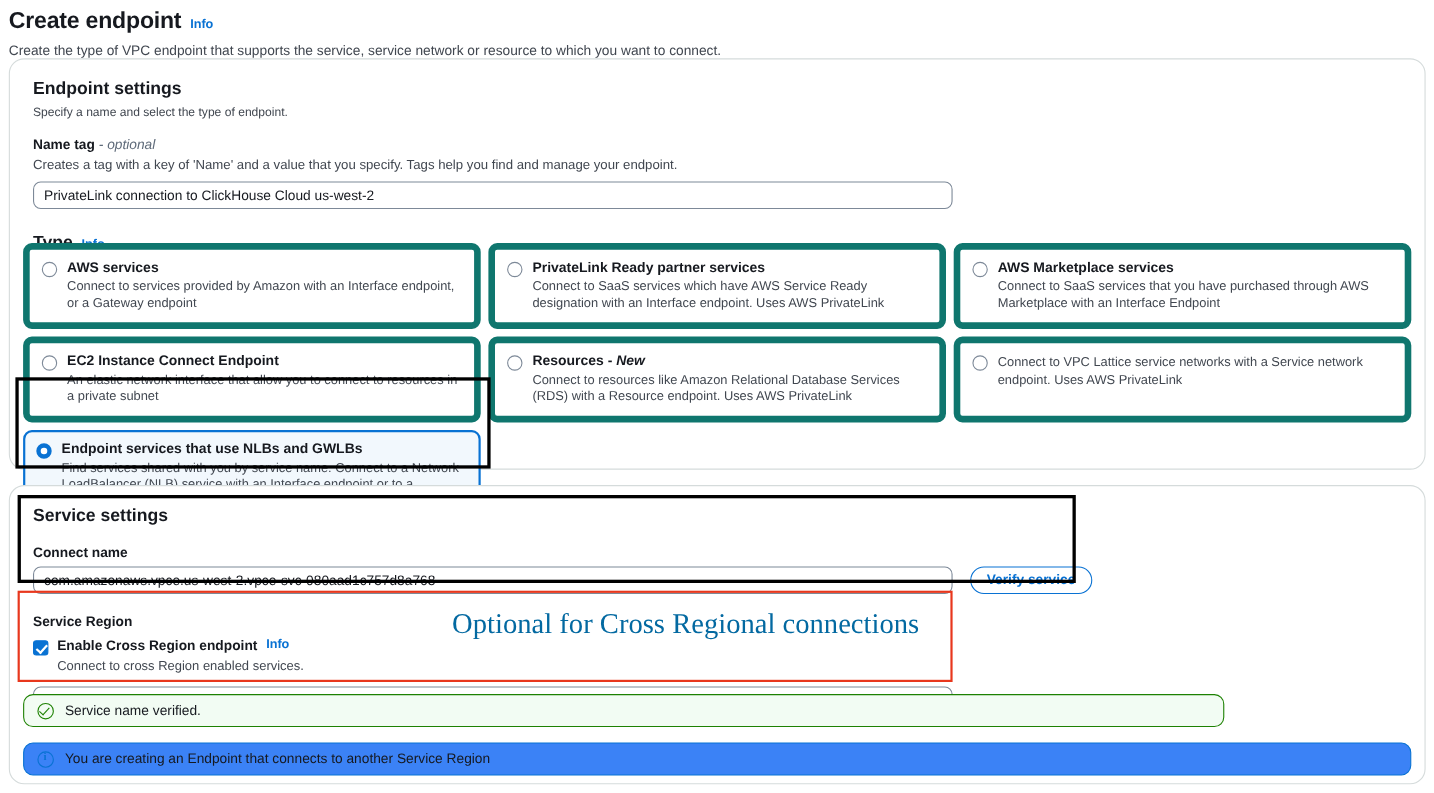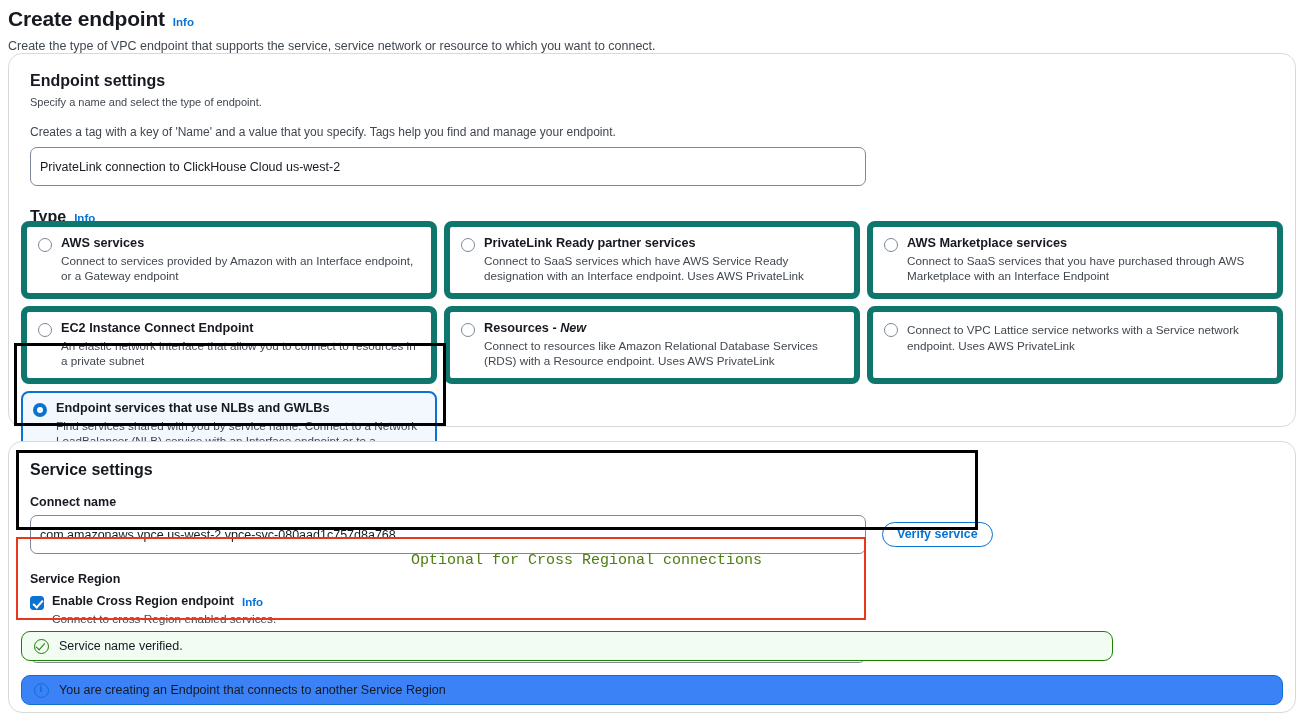--- a/index.html
+++ b/index.html
@@ -40,21 +40,21 @@
   }
   .panel-sub { font-size: 11px; color: #414750; margin-top: 6px; }
 
   
   .field-label { font-size: 12.5px; font-weight: bold; color: #16191f; }
   .field-label .optional { font-weight: normal; font-style: italic; color: #5f6b7a; }
   .field-desc { font-size: 12px; color: #414750; margin-top: 4px; line-height: 1.35; }
 
   .text-input {
     display: block;
-    height: 39px;
+    height: 25px;
     border: 1px solid #7d8998;
     border-radius: 7px;
     background: #fff;
     font-family: "Liberation Sans", sans-serif;
     font-size: 12.5px;
     color: #16191f;
     padding: 0 9px;
     outline: none;
   }
 
@@ -135,23 +135,23 @@
   }
   #service-region-highlight {
     position: absolute;
     left: 16px; top: 537px; width: 850px; height: 83px;
     border: 2.5px solid #e8371d;
     pointer-events: none;
   }
   #annotation-text {
     position: absolute;
     left: 411px; top: 552px;
-    font-family: Liberation Mono, monospace;
-    font-size: 15px;
-    color: #4d7c0f;
+    font-family: Liberation Serif, serif;
+    font-size: 26px;
+    color: #0369a1;
     white-space: nowrap;
   }
 
   
   .btn-outline {
     height: 25px;
     border: 1.6px solid #0972d3;
     border-radius: 14px;
     background: #fff;
     color: #0972d3;
@@ -263,20 +263,24 @@
   </div>
   <div class="page-sub">Create the type of VPC endpoint that supports the service, service network or resource to which you want to connect.</div>
 </div>
 
 <div class="panel" id="endpoint-settings-panel">
   <div style="padding:17px 21px 0 21px;">
     <div class="panel-title">Endpoint settings</div>
     <div class="panel-sub">Specify a name and select the type of endpoint.</div>
 
     <div style="margin-top:16px;">
+      <div class="field-label">
+        <span>Name tag</span>
+        <span class="optional">- optional</span>
+      </div>
       <div class="field-desc">Creates a tag with a key of 'Name' and a value that you specify. Tags help you find and manage your endpoint.</div>
       <input class="text-input" style="width: 836px; margin-top: 7px;" type="text" value="PrivateLink connection to ClickHouse Cloud us-west-2">
     </div>
 
     <div style="margin-top:22px;">
       <div class="section-head-row">
         <span class="section-head">Type</span>
         <span class="info-link">Info</span>
       </div>
       <div class="section-sub">Select a category</div>
@@ -356,21 +360,21 @@
         <button class="btn-outline">Verify service</button>
       </div>
     </div>
 
     <div style="margin-top:18px;">
       <div class="field-label">Service Region</div>
 
       <div class="checkbox-row" style="margin-top:8px;">
         <span class="checkbox"></span>
         <span>
-          <span style="display:flex; align-items:center; gap:8px;">
+          <span style="display:flex; align-items:flex-start; gap:8px;">
             <span class="cb-label">Enable Cross Region endpoint</span>
             <span class="info-link">Info</span>
           </span>
           <span class="cb-desc" style="display:block;">Connect to cross Region enabled services.</span>
         </span>
       </div>
 
       <div class="select-box" style="width:836px; margin-top:12px;">
         <span>United States (Oregon) (us-west-2)</span>
         <span class="select-caret"></span>

